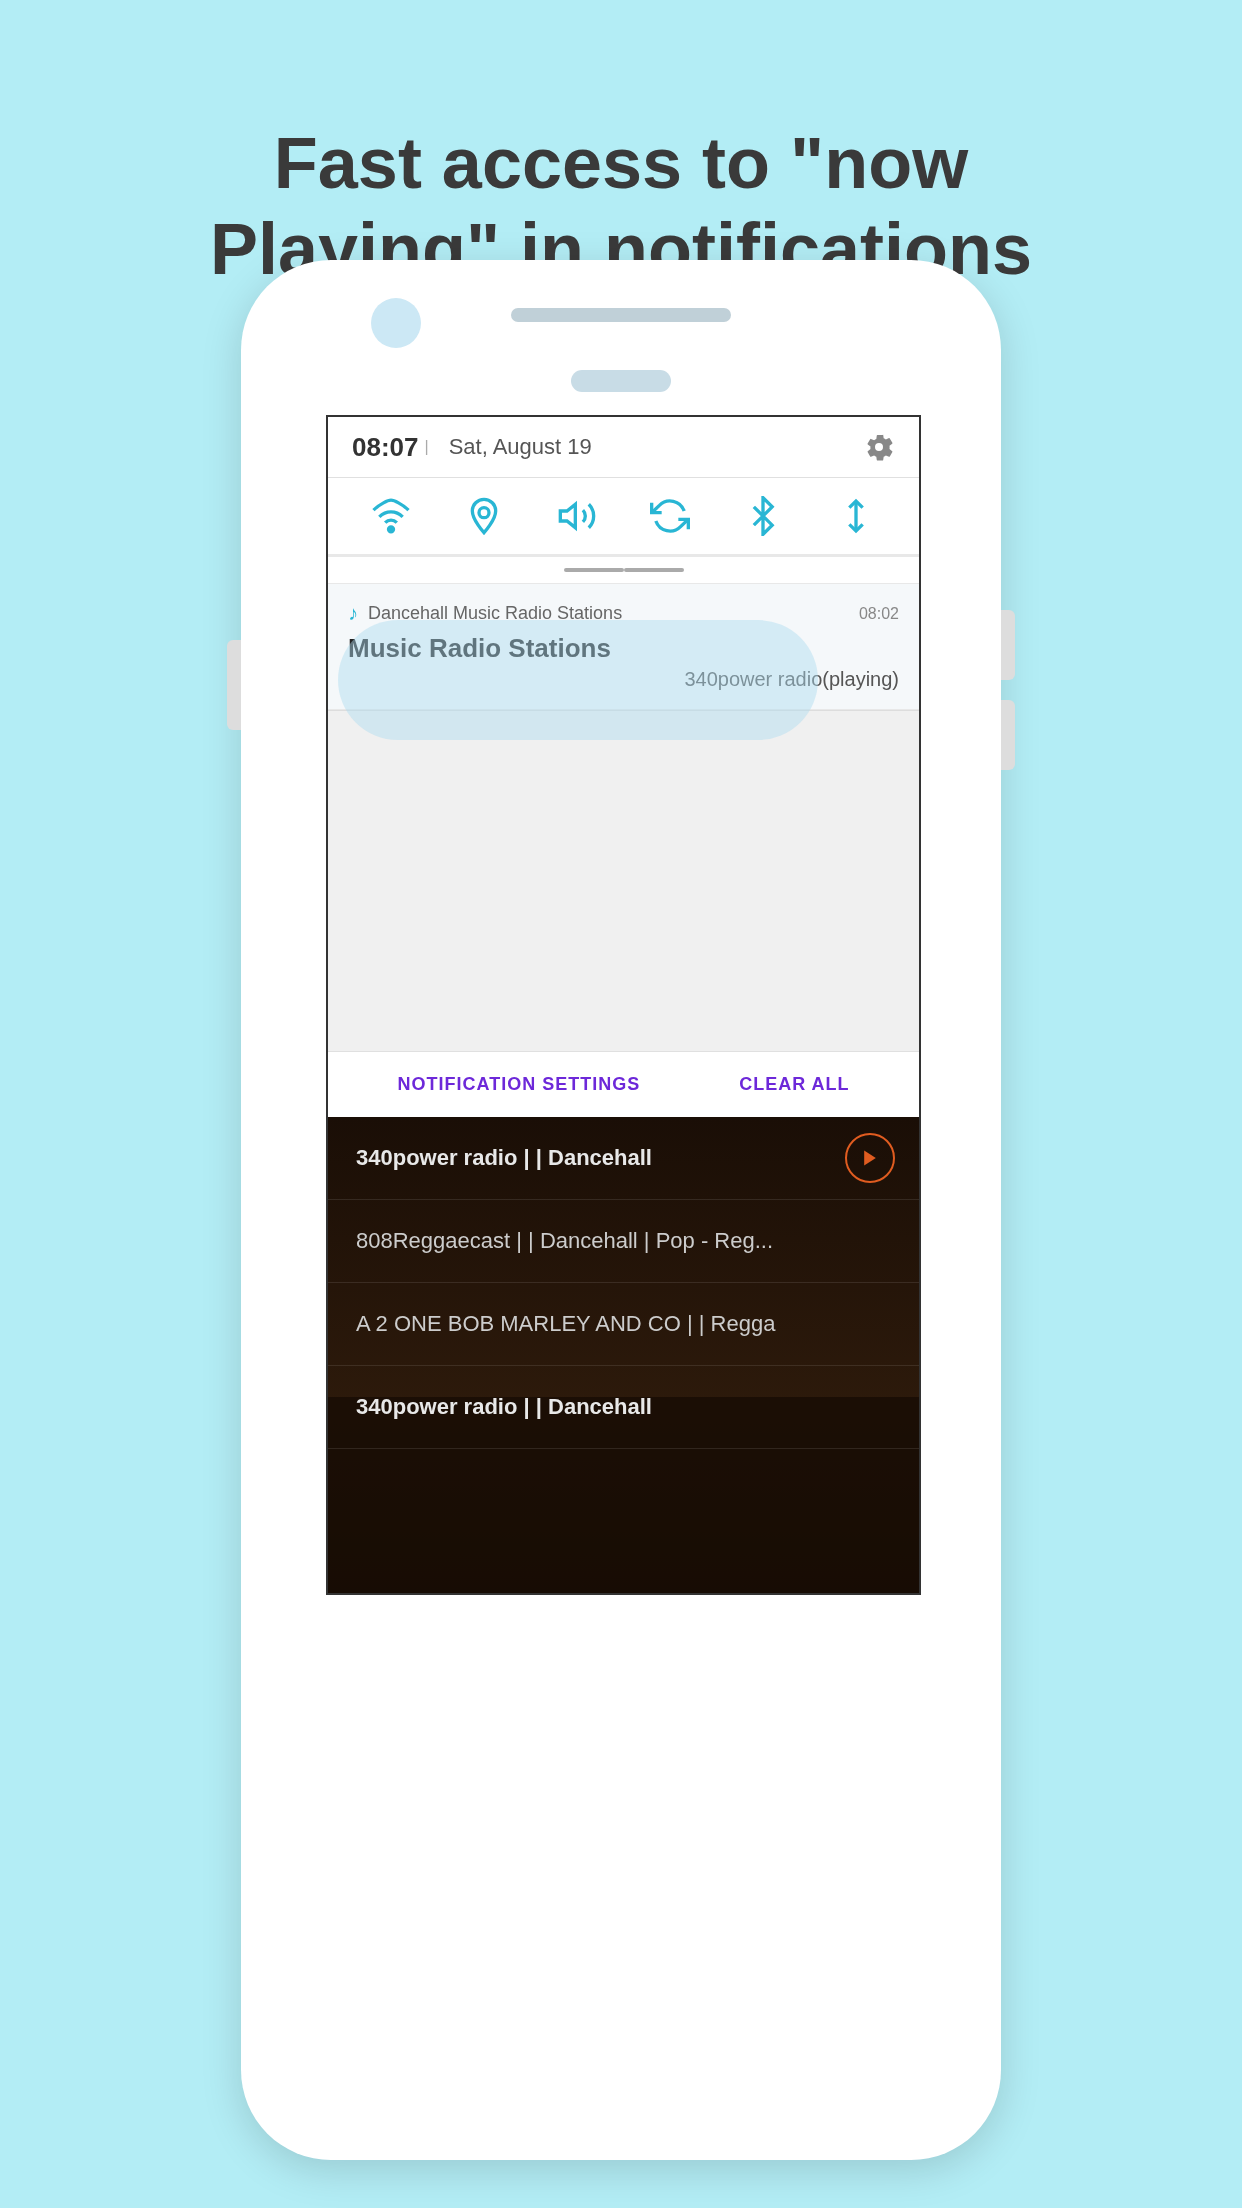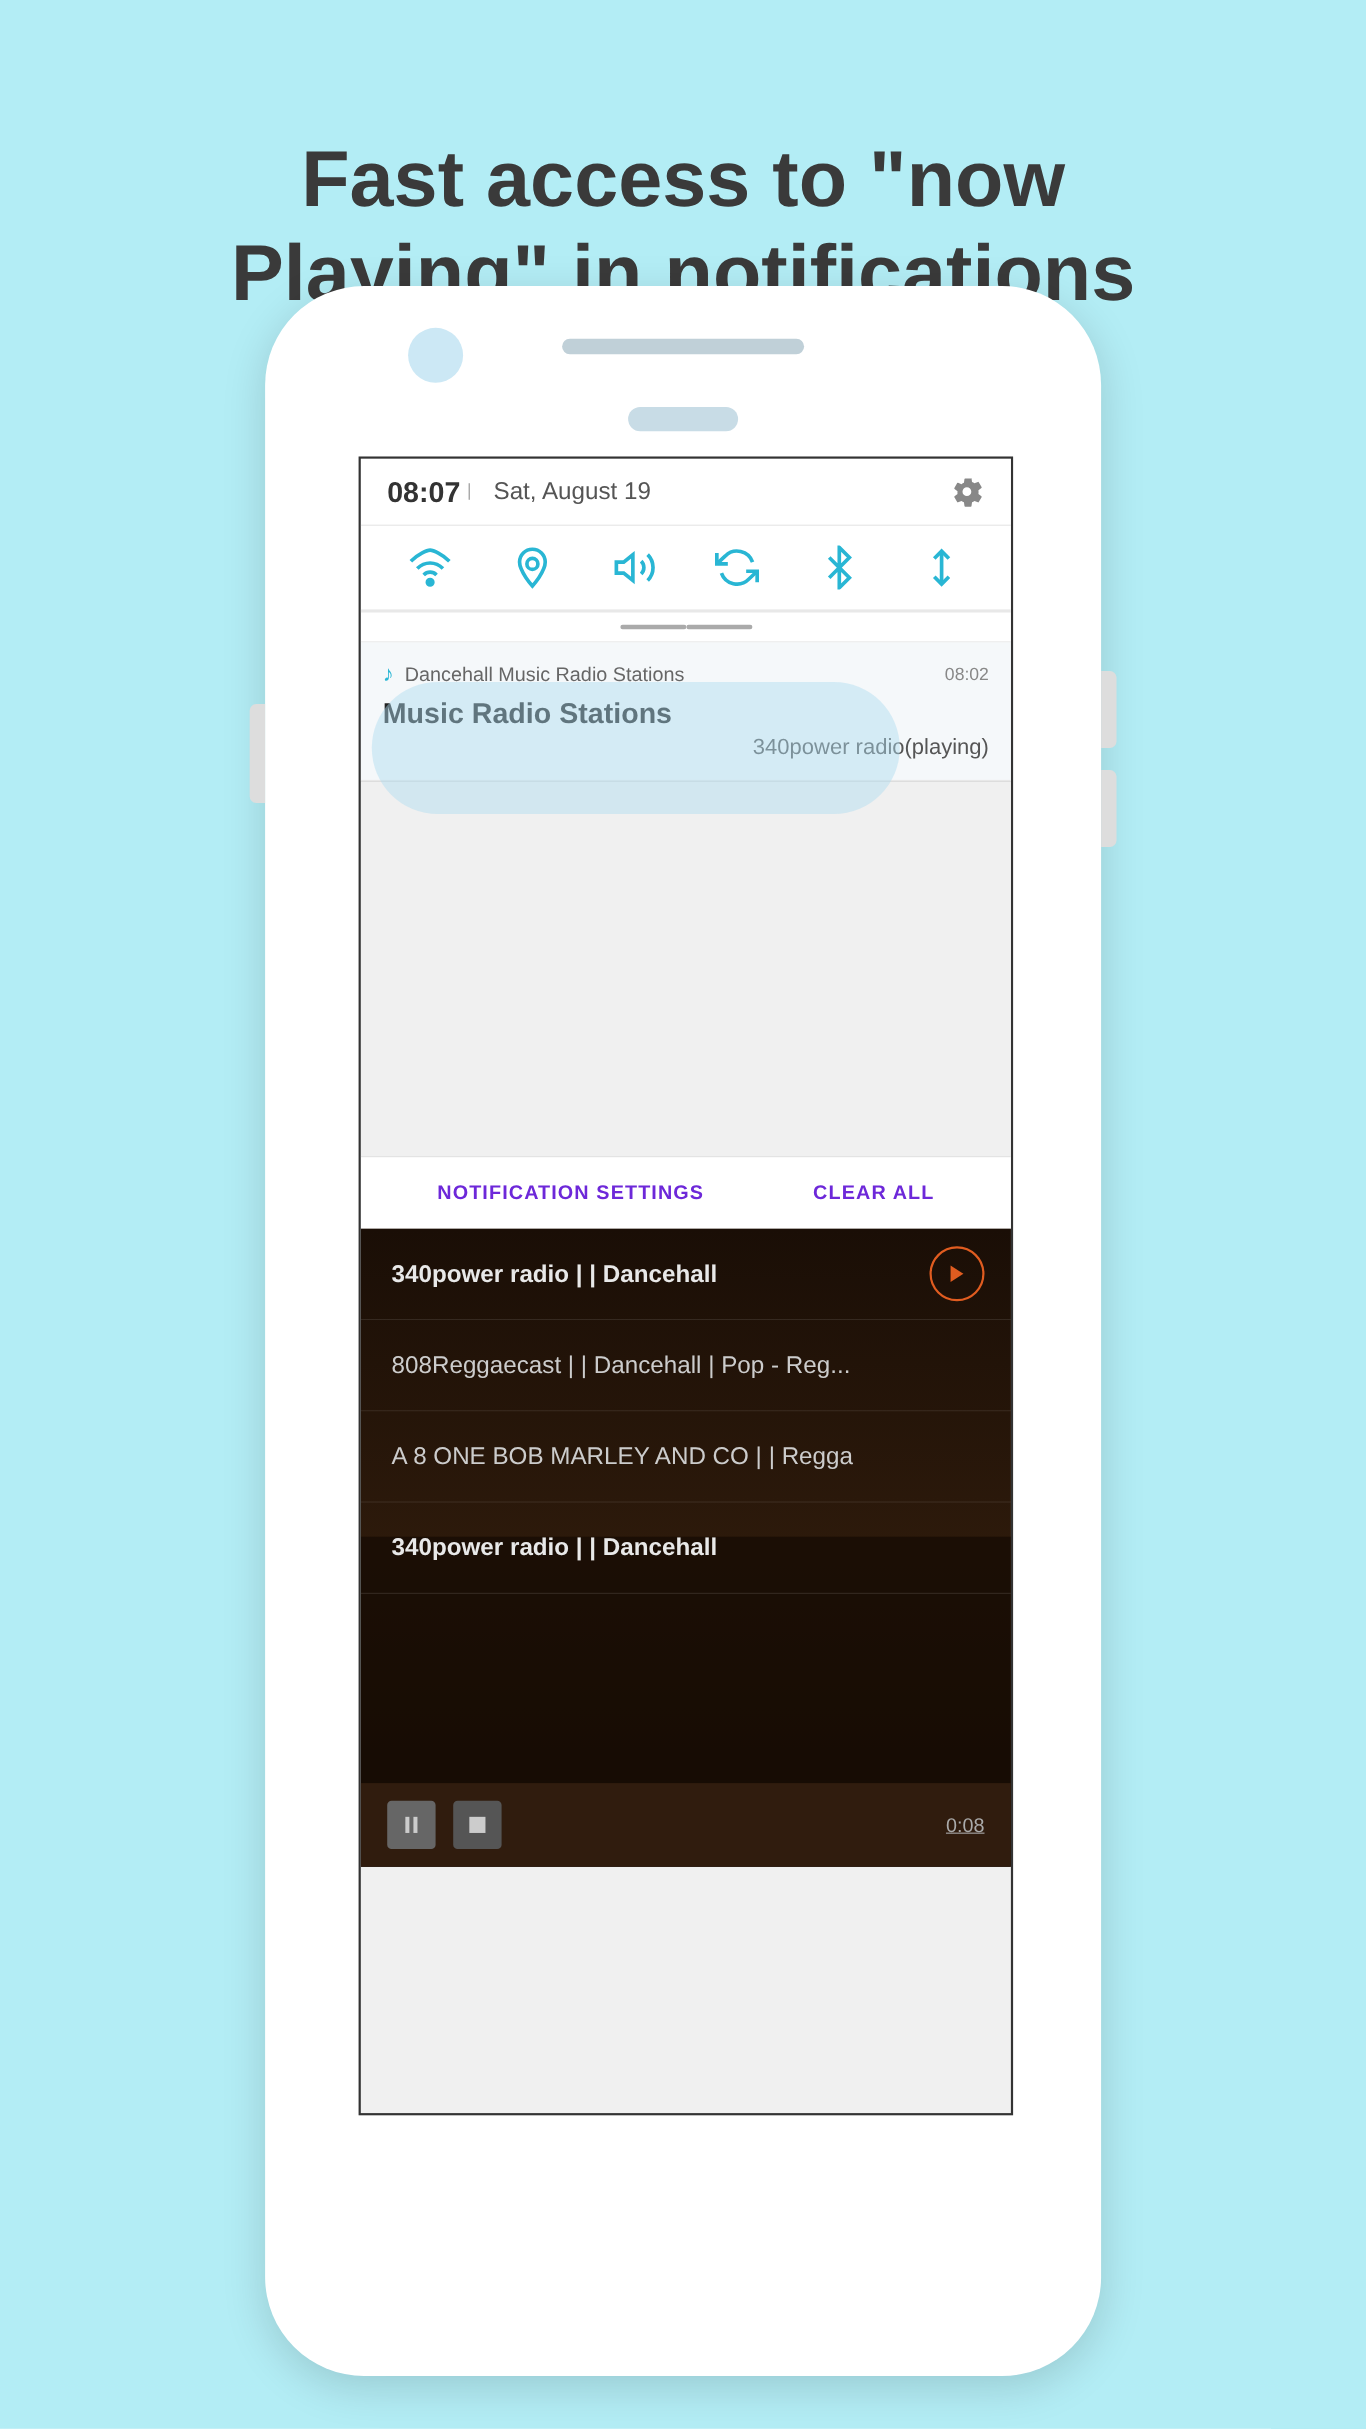--- a/index.html
+++ b/index.html
@@ -74,21 +74,21 @@
       border-radius: 11px;
       z-index: 5;
     }
 
     
     .phone-screen {
       position: absolute;
       top: 155px;
       left: 85px;
       width: 595px;
-      height: 1508px;
+      height: 1180px;
       background: #f0f0f0;
       overflow: hidden;
       border: 2px solid #333;
     }
 
     
     .status-bar {
       background: #ffffff;
       display: flex;
       align-items: center;
@@ -458,21 +458,21 @@
                 </svg>
               </div>
             </div>
           </div>
 
           <div class="station-row">
             <span class="station-row-text">808Reggaecast | | Dancehall | Pop - Reg...</span>
           </div>
 
           <div class="station-row">
-            <span class="station-row-text">A 8 ONE BOB MARLEY AND CO | | Regga</span>
+            <span class="station-row-text">A 2 ONE BOB MARLEY AND CO | | Regga</span>
           </div>
 
           <div class="station-row">
             <span class="station-row-text bold">340power radio | | Dancehall</span>
           </div>
         </div>
 
         <div class="player-bar">
           <div class="player-controls">
 

